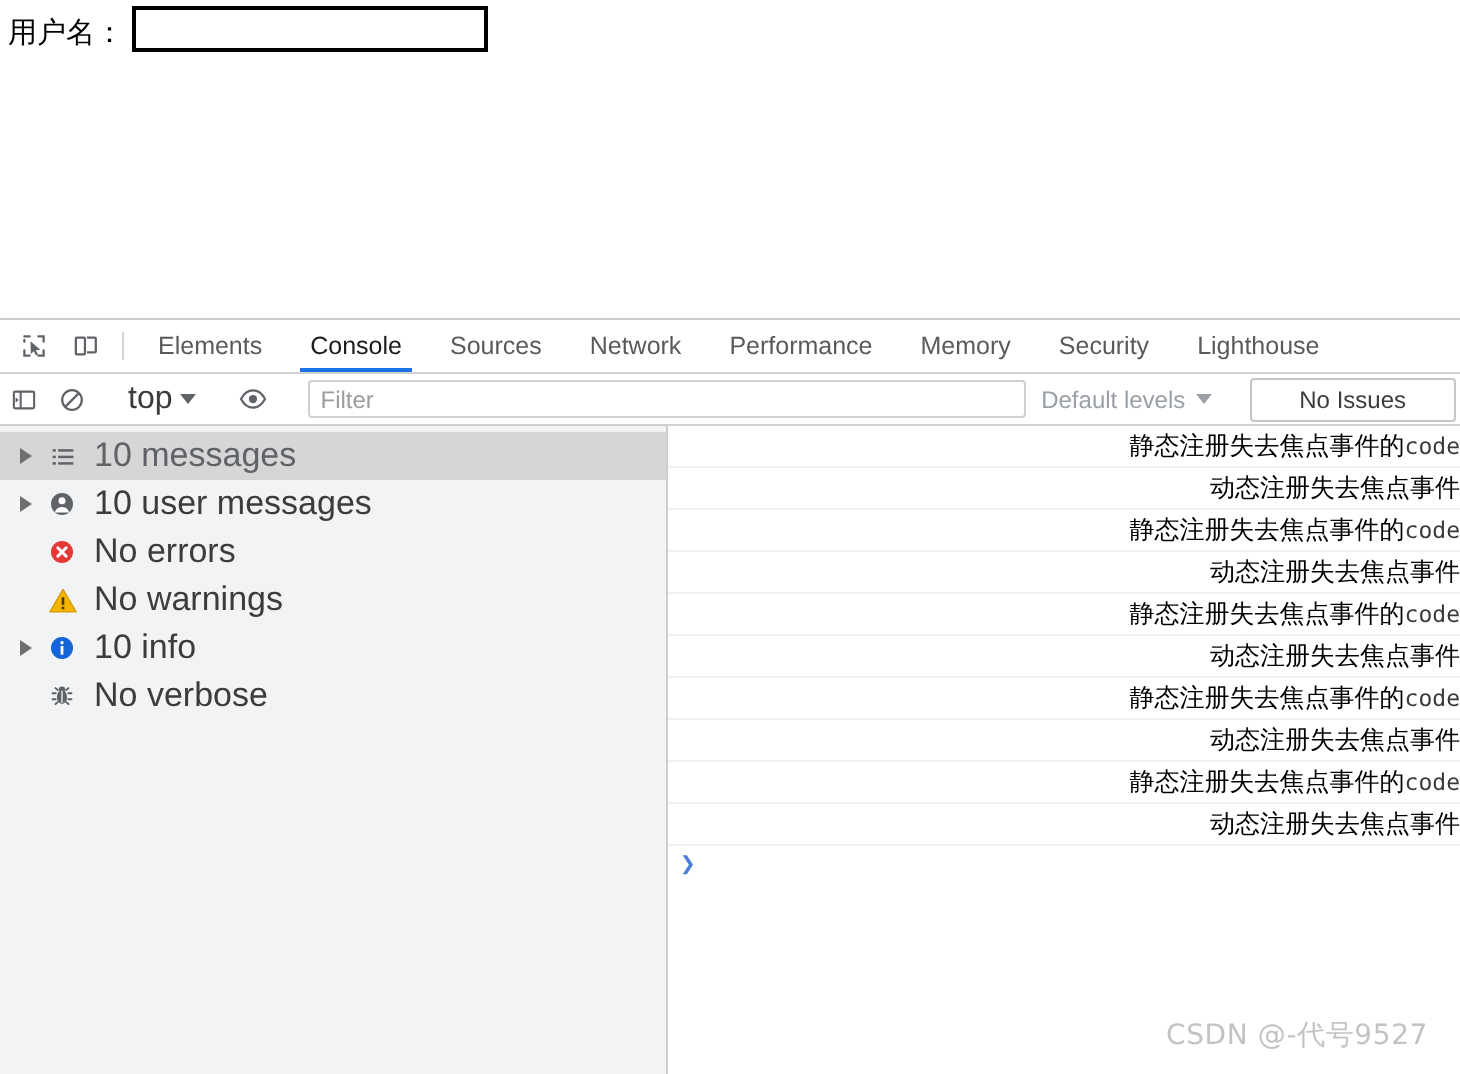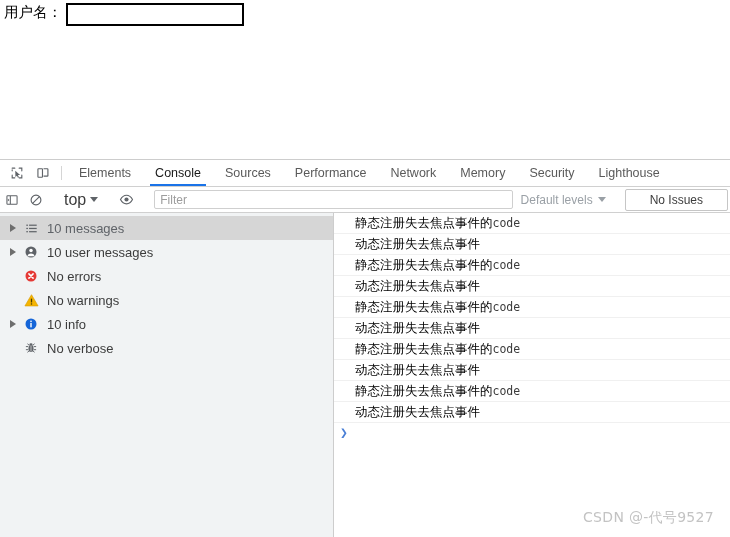--- a/index.html
+++ b/index.html
@@ -20,21 +20,21 @@
     position: absolute;
     left: 0; top: 0;
     width: 730px;
     height: 159px;
     background: #ffffff;
     box-sizing: border-box;
   }
   .form-row {
     position: absolute;
     display: flex;
-    align-items: flex-start;
+    align-items: flex-end;
     white-space: nowrap;
   }
   .form-label {
     font-size: 14.5px;
     color: #000000;
     font-family: "DejaVu Sans", "Liberation Sans", sans-serif;
     letter-spacing: 0px;
   }
   .text-input {
     box-sizing: border-box;
@@ -198,21 +198,21 @@
     border-right: 1px solid #cdcdcd;
     box-sizing: border-box;
     padding-top: 3px;
     flex: 0 0 334px;
   }
   .side-row {
     display: flex;
     align-items: center;
     height: 24px;
     padding-left: 6px;
-    font-size: 13px;
+    font-size: 17px;
     color: #3c3c3c;
     cursor: pointer;
     box-sizing: border-box;
     text-align: center;
   }
   .side-row.selected { background: #d6d6d6; }
   .disclosure {
     width: 14px;
     flex: 0 0 14px;
     display: flex;
@@ -246,20 +246,21 @@
   .msg-row {
     height: 20px;
     line-height: 20px;
     border-bottom: 1px solid #f0f0f0;
     padding-left: 21px;
     font-size: 12.5px;
     color: #000000;
     font-family: "DejaVu Sans", "Liberation Sans", sans-serif;
     white-space: nowrap;
     overflow: hidden;
+    text-align: right;
   }
   .msg-row .code {
     font-family: "DejaVu Sans Mono", "Liberation Mono", monospace;
     font-size: 11.5px;
     color: #3b3b3b;
   }
   #prompt-row {
     height: 20px;
     line-height: 20px;
     display: flex;
@@ -308,22 +309,22 @@
     <div class="tool-icon-btn">
       <svg width="14" height="14" viewBox="0 0 16 16">
         <rect x="2.2" y="3.2" width="5.2" height="9.6" rx="0.6" stroke="#5f6368" stroke-width="1.3" fill="none"></rect>
         <path d="M8.6 3.2h4.4a0.6 0.6 0 0 1 0.6 0.6v7.2a0.6 0.6 0 0 1-0.6 0.6H8.6" stroke="#5f6368" stroke-width="1.3" fill="none"></path>
       </svg>
     </div>
     <div class="vsep"></div>
     <div class="tab">Elements</div>
     <div class="tab active">Console</div>
     <div class="tab">Sources</div>
+    <div class="tab">Network</div>
     <div class="tab">Performance</div>
-    <div class="tab">Network</div>
     <div class="tab">Memory</div>
     <div class="tab">Security</div>
     <div class="tab">Lighthouse</div>
   </div>
 
   <div id="console-toolbar">
     <div class="tool-icon-btn">
       <svg width="14" height="14" viewBox="0 0 16 16">
         <rect x="2.2" y="3.2" width="11.6" height="9.6" rx="0.8" stroke="#5f6368" stroke-width="1.2" fill="none"></rect>
         <path d="M6.1 3.4v9.2" stroke="#5f6368" stroke-width="1.2"></path>

